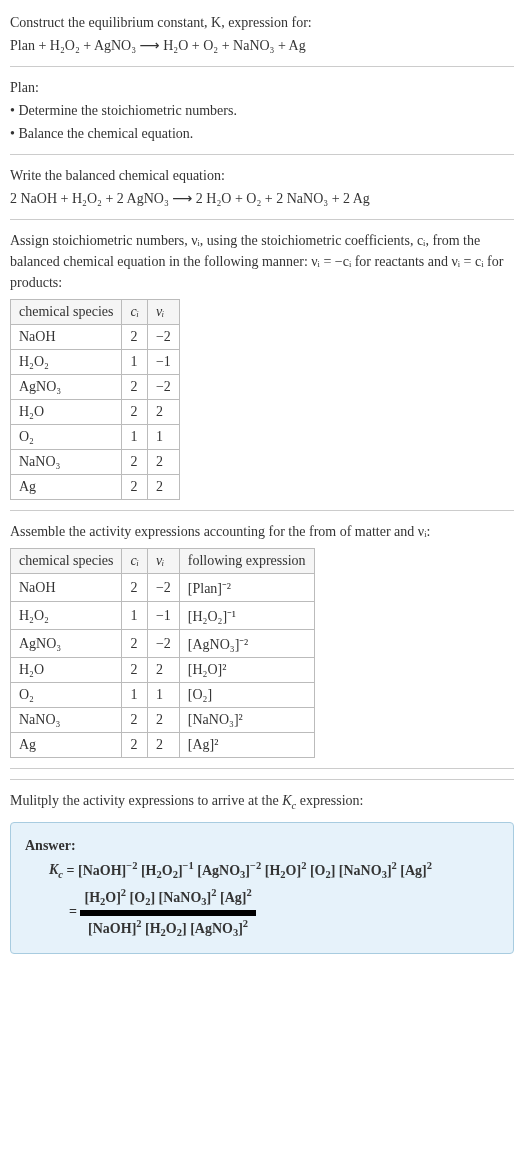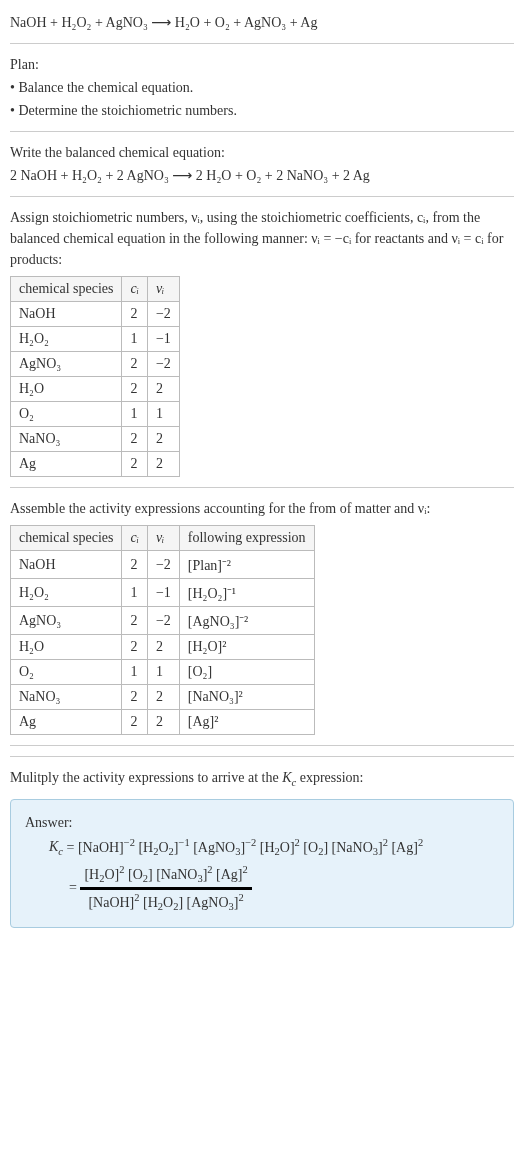--- a/index.html
+++ b/index.html
@@ -36,55 +36,57 @@
   }
   th {
     background: #f5f5f5;
   }
   .answer-box {
     background: #e6f2fa;
     border: 1px solid #a8cce0;
     border-radius: 4px;
     padding: 10px 14px;
     margin-top: 6px;
+    font-weight: bold;
   }
   .indent {
     margin-left: 24px;
   }
   sub, sup {
     font-size: 0.75em;
   }
   .frac {
     display: inline-block;
     vertical-align: middle;
     text-align: center;
   }
   .frac .num {
     display: block;
-    border-bottom: 3px solid #000000;
+    border-bottom: 6px solid #000000;
     padding: 0 4px;
   }
   .frac .den {
     display: block;
     padding: 0 4px;
   }
 </style>
 </head>
 <body>
 
 <div class="section">
-  <div class="line"><span>NaOH + H₂O₂ + AgNO₃  ⟶  H₂O + O₂ + AgNO₃ + Ag</span></div>
+  <div class="line"><span>Construct the equilibrium constant, K, expression for:</span></div>
+  <div class="line"><span>Plan + H₂O₂ + AgNO₃  ⟶  H₂O + O₂ + NaNO₃ + Ag</span></div>
 </div>
 
 <hr>
 
 <div class="section">
   <div class="line">Plan:</div>
+  <div class="line">• Determine the stoichiometric numbers.</div>
   <div class="line">• Balance the chemical equation.</div>
-  <div class="line">• Determine the stoichiometric numbers.</div>
 </div>
 
 <hr>
 
 <div class="section">
   <div class="line">Write the balanced chemical equation:</div>
   <div class="line">2 NaOH + H₂O₂ + 2 AgNO₃  ⟶  2 H₂O + O₂ + 2 NaNO₃ + 2 Ag</div>
 </div>
 
 <hr>

